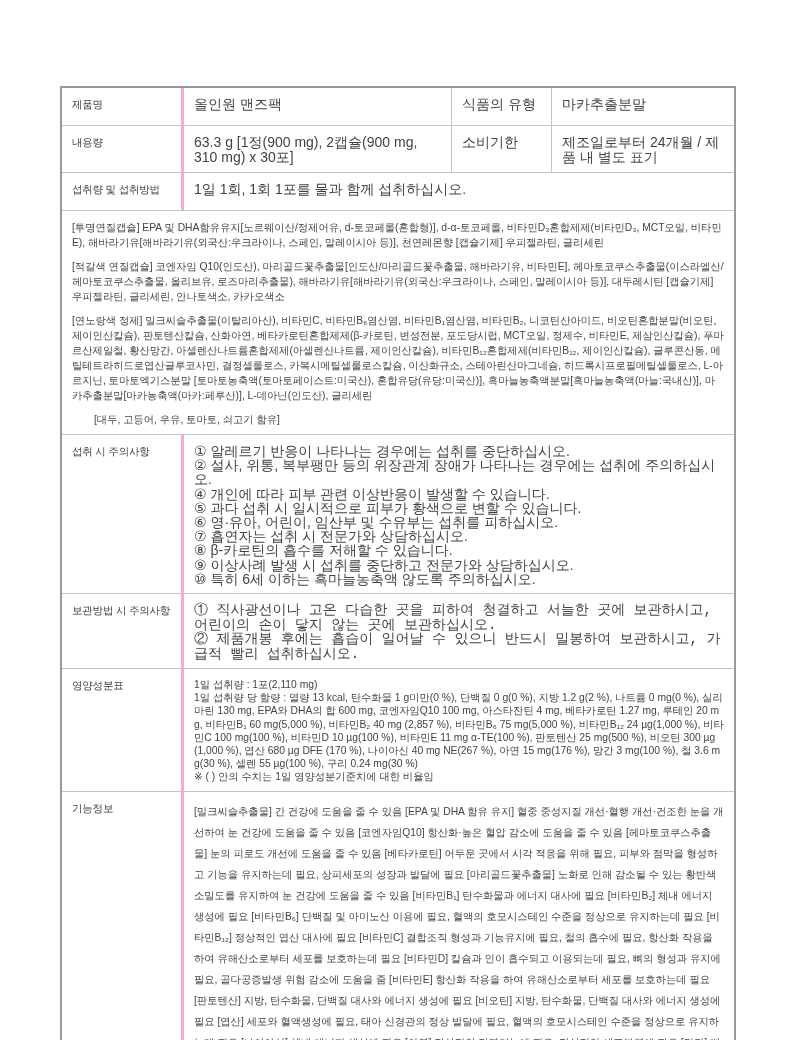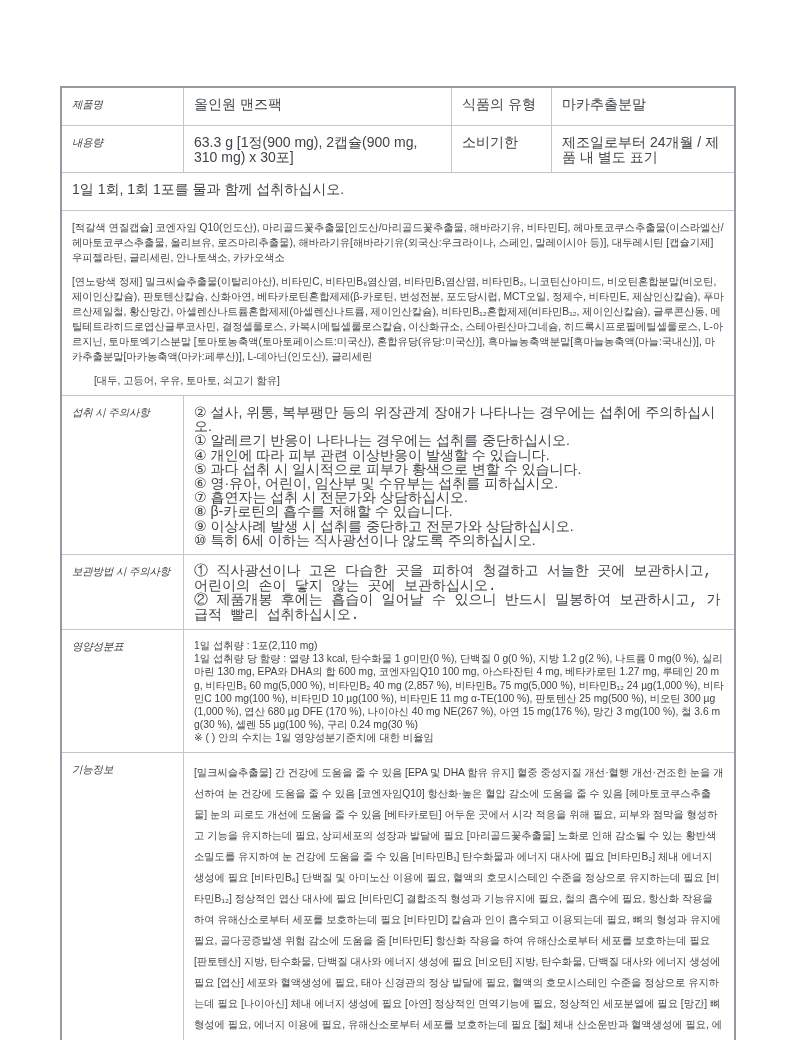--- a/index.html
+++ b/index.html
@@ -9,24 +9,23 @@
     font-family:"Liberation Sans","DejaVu Sans",sans-serif;
     color:#3f4347; -webkit-font-smoothing:antialiased;
   }
   .sheet {
     position:absolute; left:60px; top:86px; width:676px;
     border:2px solid #949aa1; background:#fff;
   }
   .row { display:flex; align-items:stretch; border-bottom:1px solid #c2c6ca; }
   .cell { padding:9px 10px 7px 10px; font-size:14px; line-height:15px; }
   .lbl {
-    width:122px; flex:none; border-right:1px solid #f9a8d4;
+    width:122px; flex:none; border-right:3px solid #f9a8d4;
     font-size:10.5px; letter-spacing:-0.2px; word-break:keep-all;
     color:#3c4044;
-    font-style:italic;
   }
   .val { flex:1; min-width:0; word-break:break-all; }
   .val1 { width:268px; flex:none; border-right:1px solid #c2c6ca; }
   .lbl2 { width:100px; flex:none; border-right:1px solid #c2c6ca; word-break:keep-all; }
   .val2 { flex:1; min-width:0; }
   .h38 { min-height:38px; }
   .h28 { min-height:28px; }
   .h28 .cell { padding-top:7px; padding-bottom:5px; }
   .para { margin-bottom:9px; }
   .para:last-child { margin-bottom:0;margin-left:22px; }
@@ -49,43 +48,45 @@
   </div>
 
   <div class="row h38">
     <div class="cell lbl">내용량</div>
     <div class="cell val1">63.3 g [1정(900 mg), 2캡슐(900 mg, 310 mg) x 30포]</div>
     <div class="cell lbl2">소비기한</div>
     <div class="cell val2">제조일로부터 24개월 / 제품 내 별도 표기</div>
   </div>
 
   <div class="row h38">
+    <div class="cell lbl">섭취량 및 섭취방법</div>
     <div class="cell val">1일 1회, 1회 1포를 물과 함께 섭취하십시오.</div>
   </div>
 
   <div class="row">
     <div class="cell val ingr">
+      <div class="para">[투명연질캡슐] EPA 및 DHA함유유지[노르웨이산/정제어유, d-토코페롤(혼합형)], d-α-토코페롤, 비타민D₃혼합제제(비타민D₃, MCT오일, 비타민E), 해바라기유[해바라기유(외국산:우크라이나, 스페인, 말레이시아 등)], 천연레몬향 [캡슐기제] 우피젤라틴, 글리세린</div>
       <div class="para">[적갈색 연질캡슐] 코엔자임 Q10(인도산), 마리골드꽃추출물[인도산/마리골드꽃추출물, 해바라기유, 비타민E], 헤마토코쿠스추출물(이스라엘산/헤마토코쿠스추출물, 올리브유, 로즈마리추출물), 해바라기유[해바라기유(외국산:우크라이나, 스페인, 말레이시아 등)], 대두레시틴 [캡슐기제] 우피젤라틴, 글리세린, 안나토색소, 카카오색소</div>
       <div class="para">[연노랑색 정제] 밀크씨슬추출물(이탈리아산), 비타민C, 비타민B₆염산염, 비타민B₁염산염, 비타민B₂, 니코틴산아미드, 비오틴혼합분말(비오틴, 제이인산칼슘), 판토텐산칼슘, 산화아연, 베타카로틴혼합제제(β-카로틴, 변성전분, 포도당시럽, MCT오일, 정제수, 비타민E, 제삼인산칼슘), 푸마르산제일철, 황산망간, 아셀렌산나트륨혼합제제(아셀렌산나트륨, 제이인산칼슘), 비타민B₁₂혼합제제(비타민B₁₂, 제이인산칼슘), 글루콘산동, 메틸테트라히드로엽산글루코사민, 결정셀룰로스, 카복시메틸셀룰로스칼슘, 이산화규소, 스테아린산마그네슘, 히드록시프로필메틸셀룰로스, L-아르지닌, 토마토엑기스분말 [토마토농축액(토마토페이스트:미국산), 혼합유당(유당:미국산)], 흑마늘농축액분말[흑마늘농축액(마늘:국내산)], 마카추출분말[마카농축액(마카:페루산)], L-데아닌(인도산), 글리세린</div>
       <div class="para">[대두, 고등어, 우유, 토마토, 쇠고기 함유]</div>
     </div>
   </div>
 
   <div class="row">
     <div class="cell lbl">섭취 시 주의사항</div>
     <div class="cell val">
+      <div class="caution-line">①  알레르기 반응이 나타나는 경우에는 섭취를 중단하십시오.</div>
       <div class="caution-line">②  설사, 위통, 복부팽만 등의 위장관계 장애가 나타나는 경우에는 섭취에 주의하십시오.</div>
-      <div class="caution-line">①  알레르기 반응이 나타나는 경우에는 섭취를 중단하십시오.</div>
       <div class="caution-line">④  개인에 따라 피부 관련 이상반응이 발생할 수 있습니다.</div>
       <div class="caution-line">⑤  과다 섭취 시 일시적으로 피부가 황색으로 변할 수 있습니다.</div>
       <div class="caution-line">⑥  영·유아, 어린이, 임산부 및 수유부는 섭취를 피하십시오.</div>
       <div class="caution-line">⑦  흡연자는 섭취 시 전문가와 상담하십시오.</div>
       <div class="caution-line">⑧  β-카로틴의 흡수를 저해할 수 있습니다.</div>
       <div class="caution-line">⑨  이상사례 발생 시 섭취를 중단하고 전문가와 상담하십시오.</div>
-      <div class="caution-line">⑩  특히 6세 이하는 직사광선이나 않도록 주의하십시오.</div>
+      <div class="caution-line">⑩  특히 6세 이하는 흑마늘농축액 않도록 주의하십시오.</div>
     </div>
   </div>
 
   <div class="row">
     <div class="cell lbl">보관방법 시 주의사항</div>
     <div class="cell val">
       <div class="storage-line">①  직사광선이나 고온 다습한 곳을 피하여 청결하고 서늘한 곳에 보관하시고, 어린이의 손이 닿지 않는 곳에 보관하십시오.</div>
       <div class="storage-line">②  제품개봉 후에는 흡습이 일어날 수 있으니 반드시 밀봉하여 보관하시고, 가급적 빨리 섭취하십시오.</div>
     </div>
   </div>

